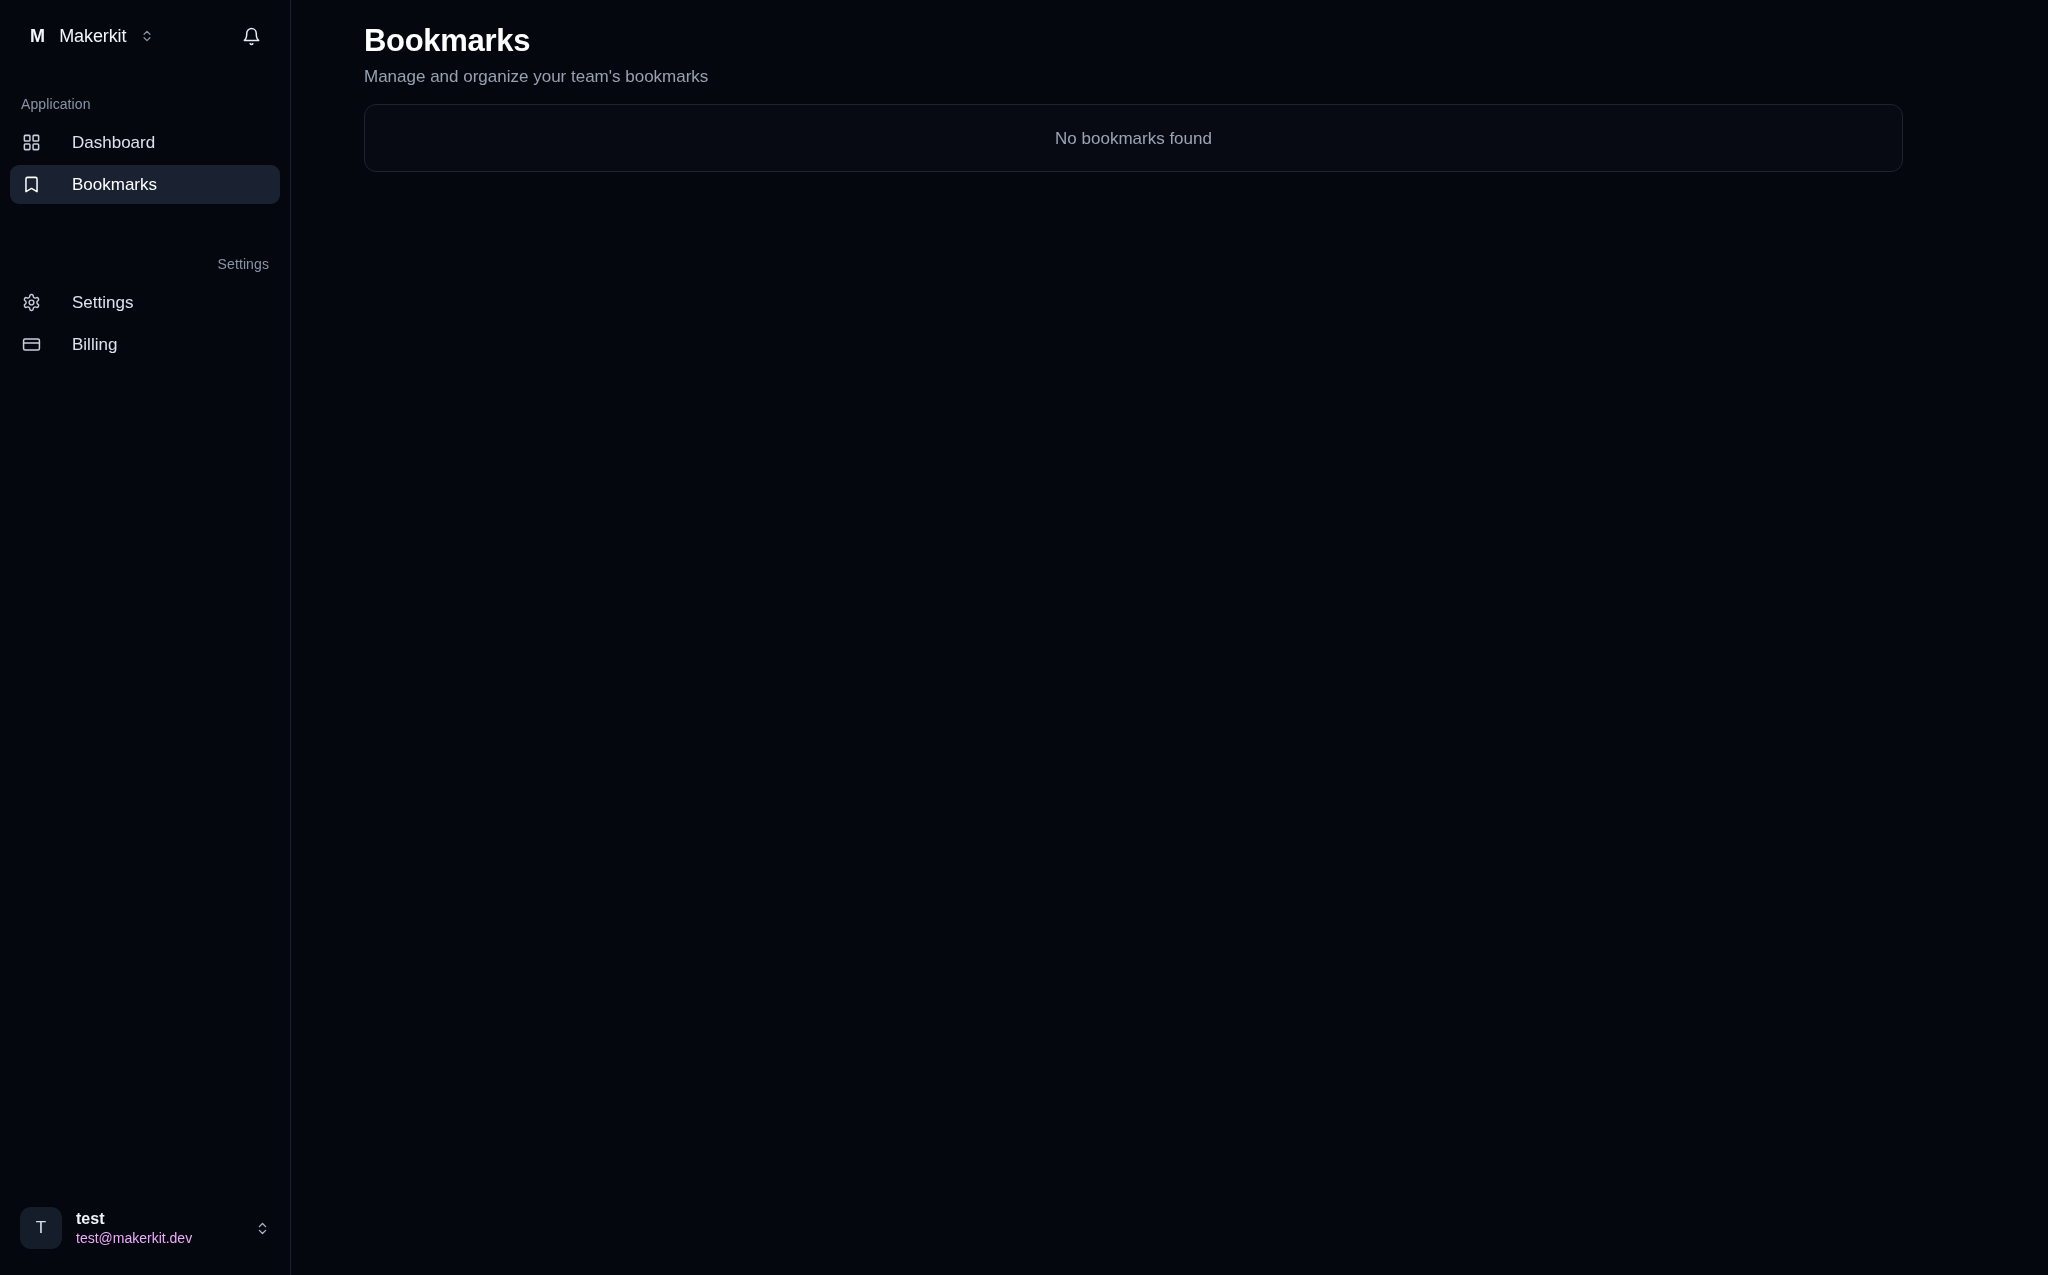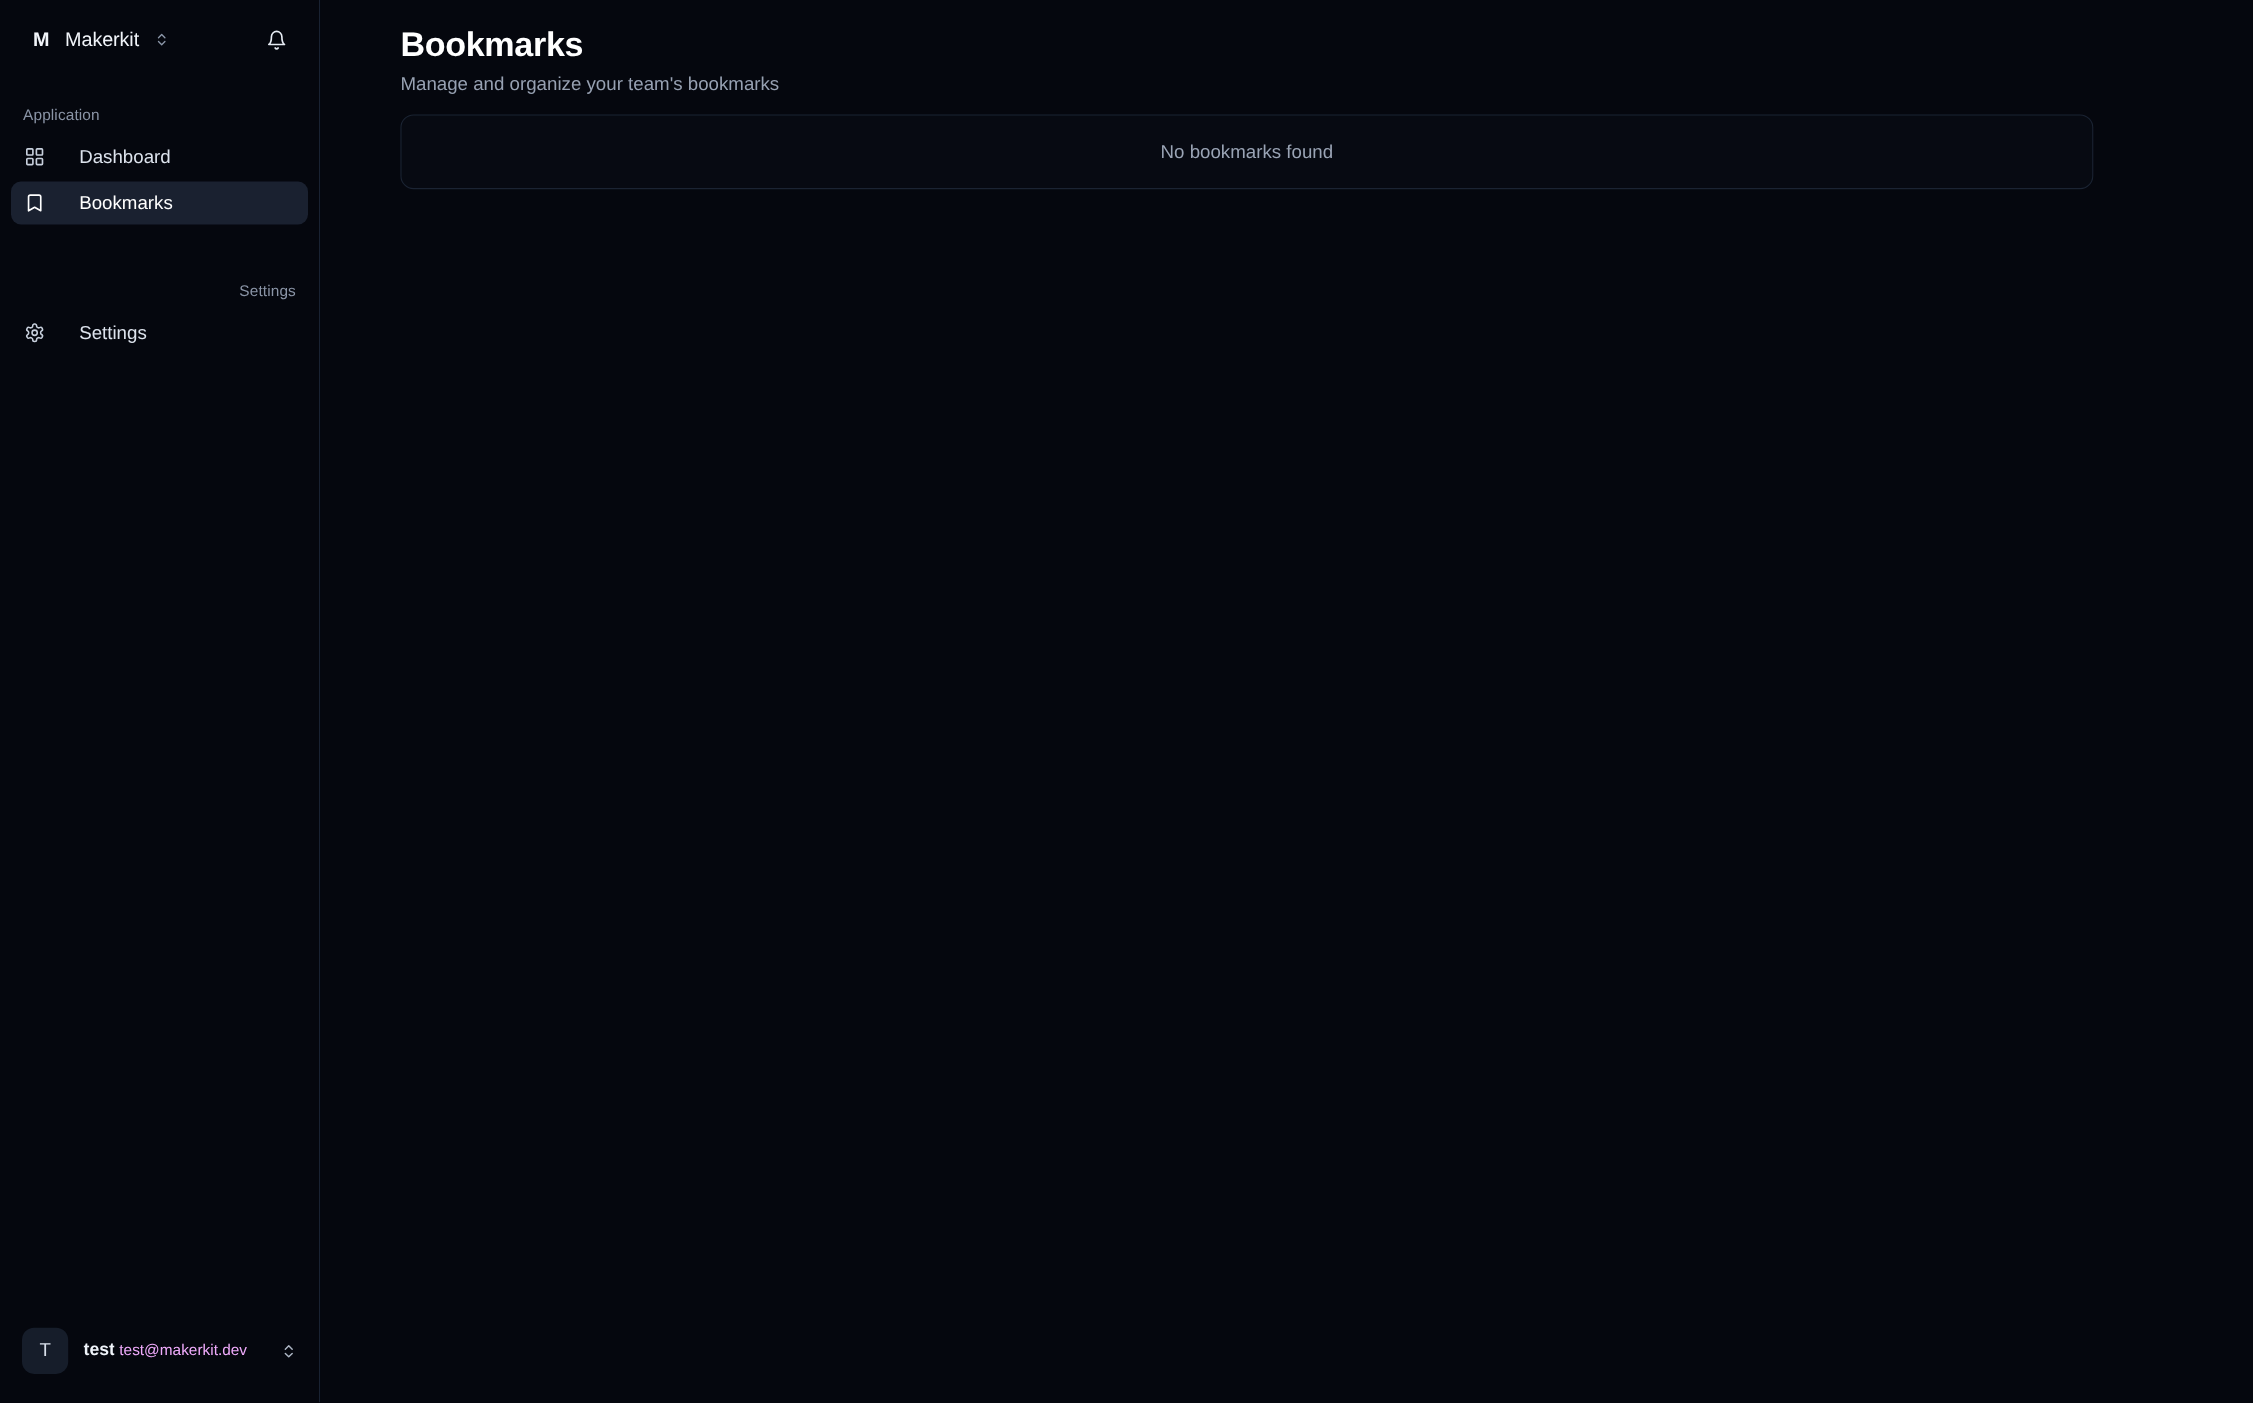--- a/index.html
+++ b/index.html
@@ -156,23 +156,22 @@
     justify-content: center;
     font-size: 17px;
     font-weight: 400;
     color: #d8dfea;
   }
 
   .profile-text {
     flex: 1;
     min-width: 0;
     display: flex;
-    flex-direction: row;
+    flex-direction: column;
     gap: 4px;
-    align-items: center;
   }
   .profile-name {
     font-size: 16px;
     font-weight: 700;
     color: #f0f4fa;
     line-height: 1.1;
     white-space: nowrap;
     overflow: hidden;
     text-overflow: ellipsis;
   }
@@ -291,20 +290,29 @@
           <span class="nav-icon">
             <svg viewBox="0 0 24 24" fill="none" stroke="currentColor" stroke-width="1.8" stroke-linecap="round" stroke-linejoin="round">
               <path d="M12.22 2h-.44a2 2 0 0 0-2 2v.18a2 2 0 0 1-1 1.73l-.43.25a2 2 0 0 1-2 0l-.15-.08a2 2 0 0 0-2.73.73l-.22.38a2 2 0 0 0 .73 2.73l.15.1a2 2 0 0 1 1 1.72v.51a2 2 0 0 1-1 1.74l-.15.09a2 2 0 0 0-.73 2.73l.22.38a2 2 0 0 0 2.73.73l.15-.08a2 2 0 0 1 2 0l.43.25a2 2 0 0 1 1 1.73V20a2 2 0 0 0 2 2h.44a2 2 0 0 0 2-2v-.18a2 2 0 0 1 1-1.73l.43-.25a2 2 0 0 1 2 0l.15.08a2 2 0 0 0 2.73-.73l.22-.39a2 2 0 0 0-.73-2.73l-.15-.08a2 2 0 0 1-1-1.74v-.5a2 2 0 0 1 1-1.74l.15-.09a2 2 0 0 0 .73-2.73l-.22-.38a2 2 0 0 0-2.73-.73l-.15.08a2 2 0 0 1-2 0l-.43-.25a2 2 0 0 1-1-1.73V4a2 2 0 0 0-2-2z"></path>
               <circle cx="12" cy="12" r="3"></circle>
             </svg>
           </span>
           <span class="nav-label">Settings</span>
         </a>
 
 
+        <a class="nav-item" href="#">
+          <span class="nav-icon">
+            <svg viewBox="0 0 24 24" fill="none" stroke="currentColor" stroke-width="1.9" stroke-linecap="round" stroke-linejoin="round">
+              <rect width="20" height="14" x="2" y="5" rx="2"></rect>
+              <line x1="2" x2="22" y1="10" y2="10"></line>
+            </svg>
+          </span>
+          <span class="nav-label">Billing</span>
+        </a>
       </div>
     </nav>
 
     <div class="profile">
       <div class="avatar">T</div>
       <div class="profile-text">
         <div class="profile-name">test</div>
         <div class="profile-email">test@makerkit.dev</div>
       </div>
       <span>

